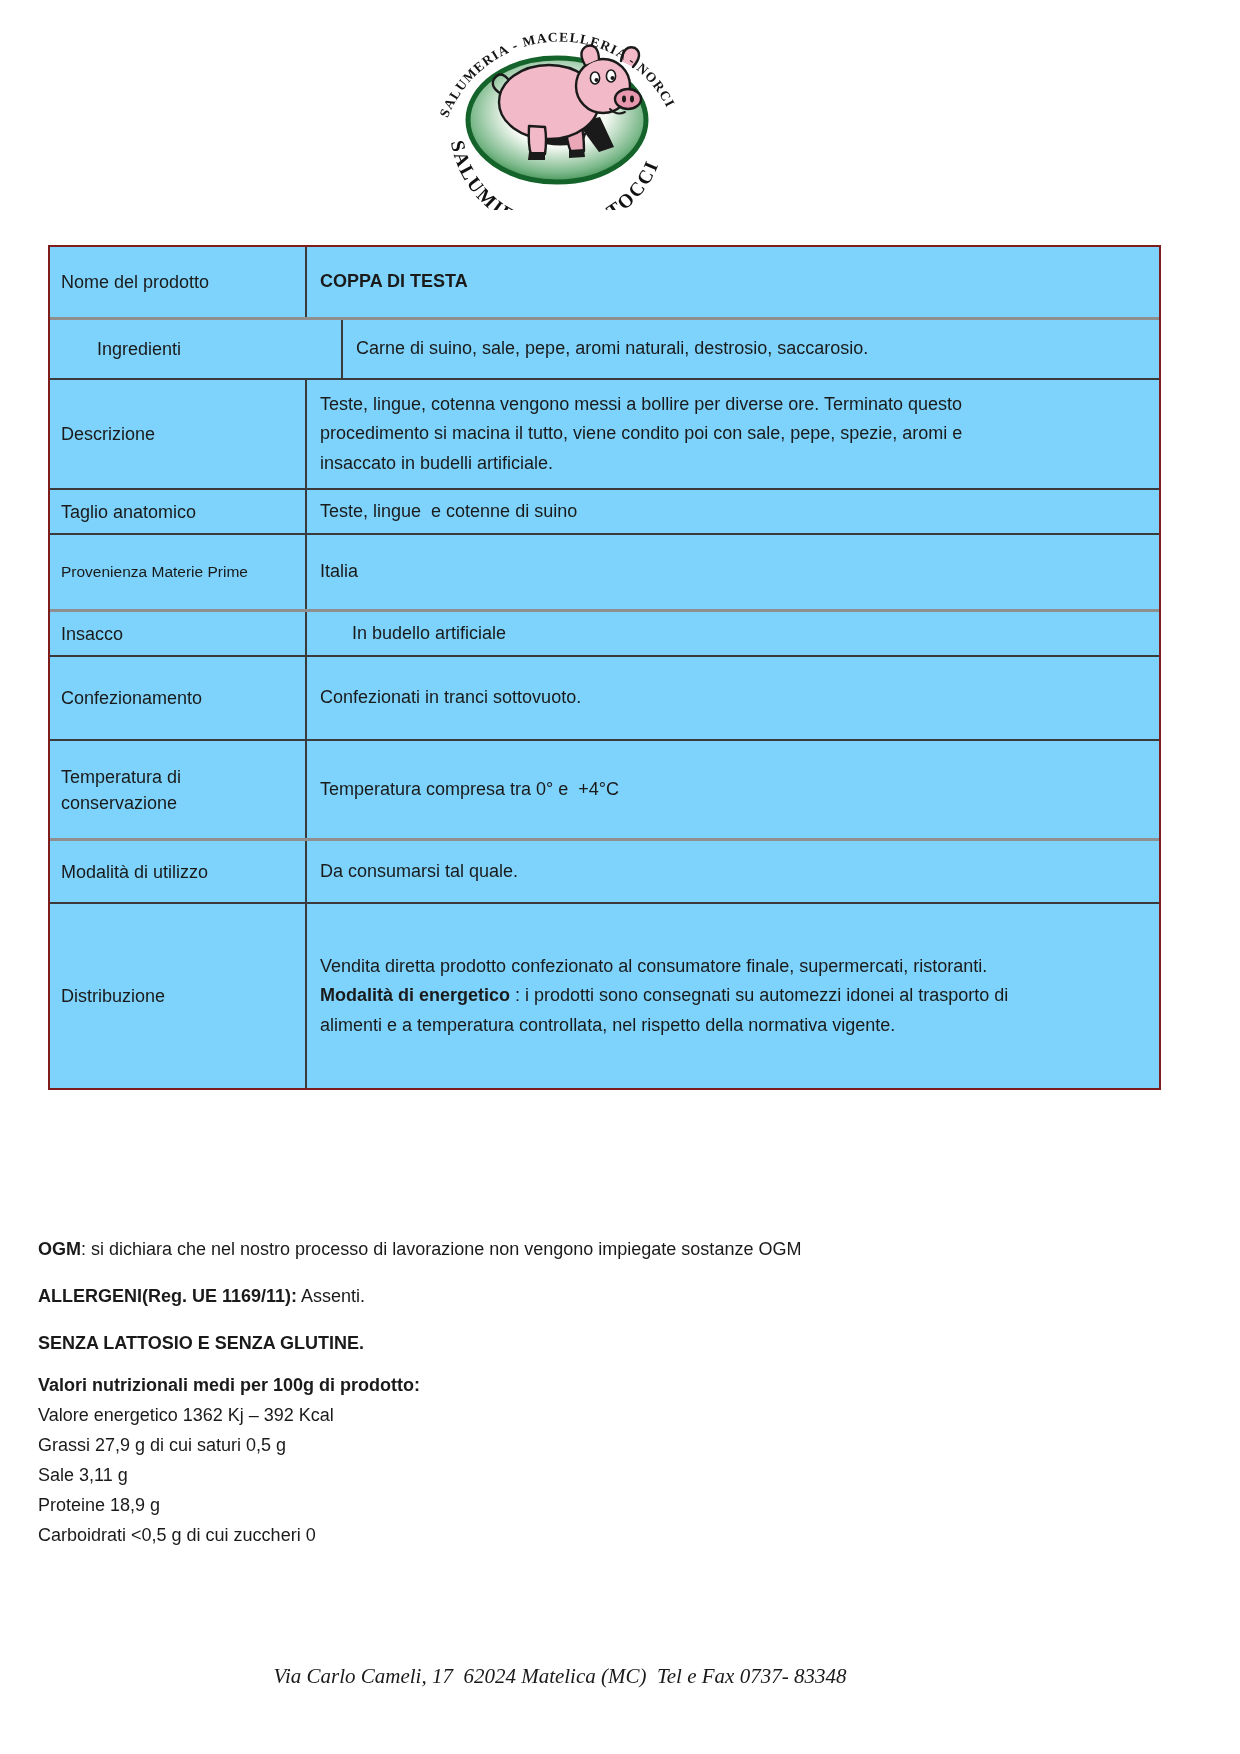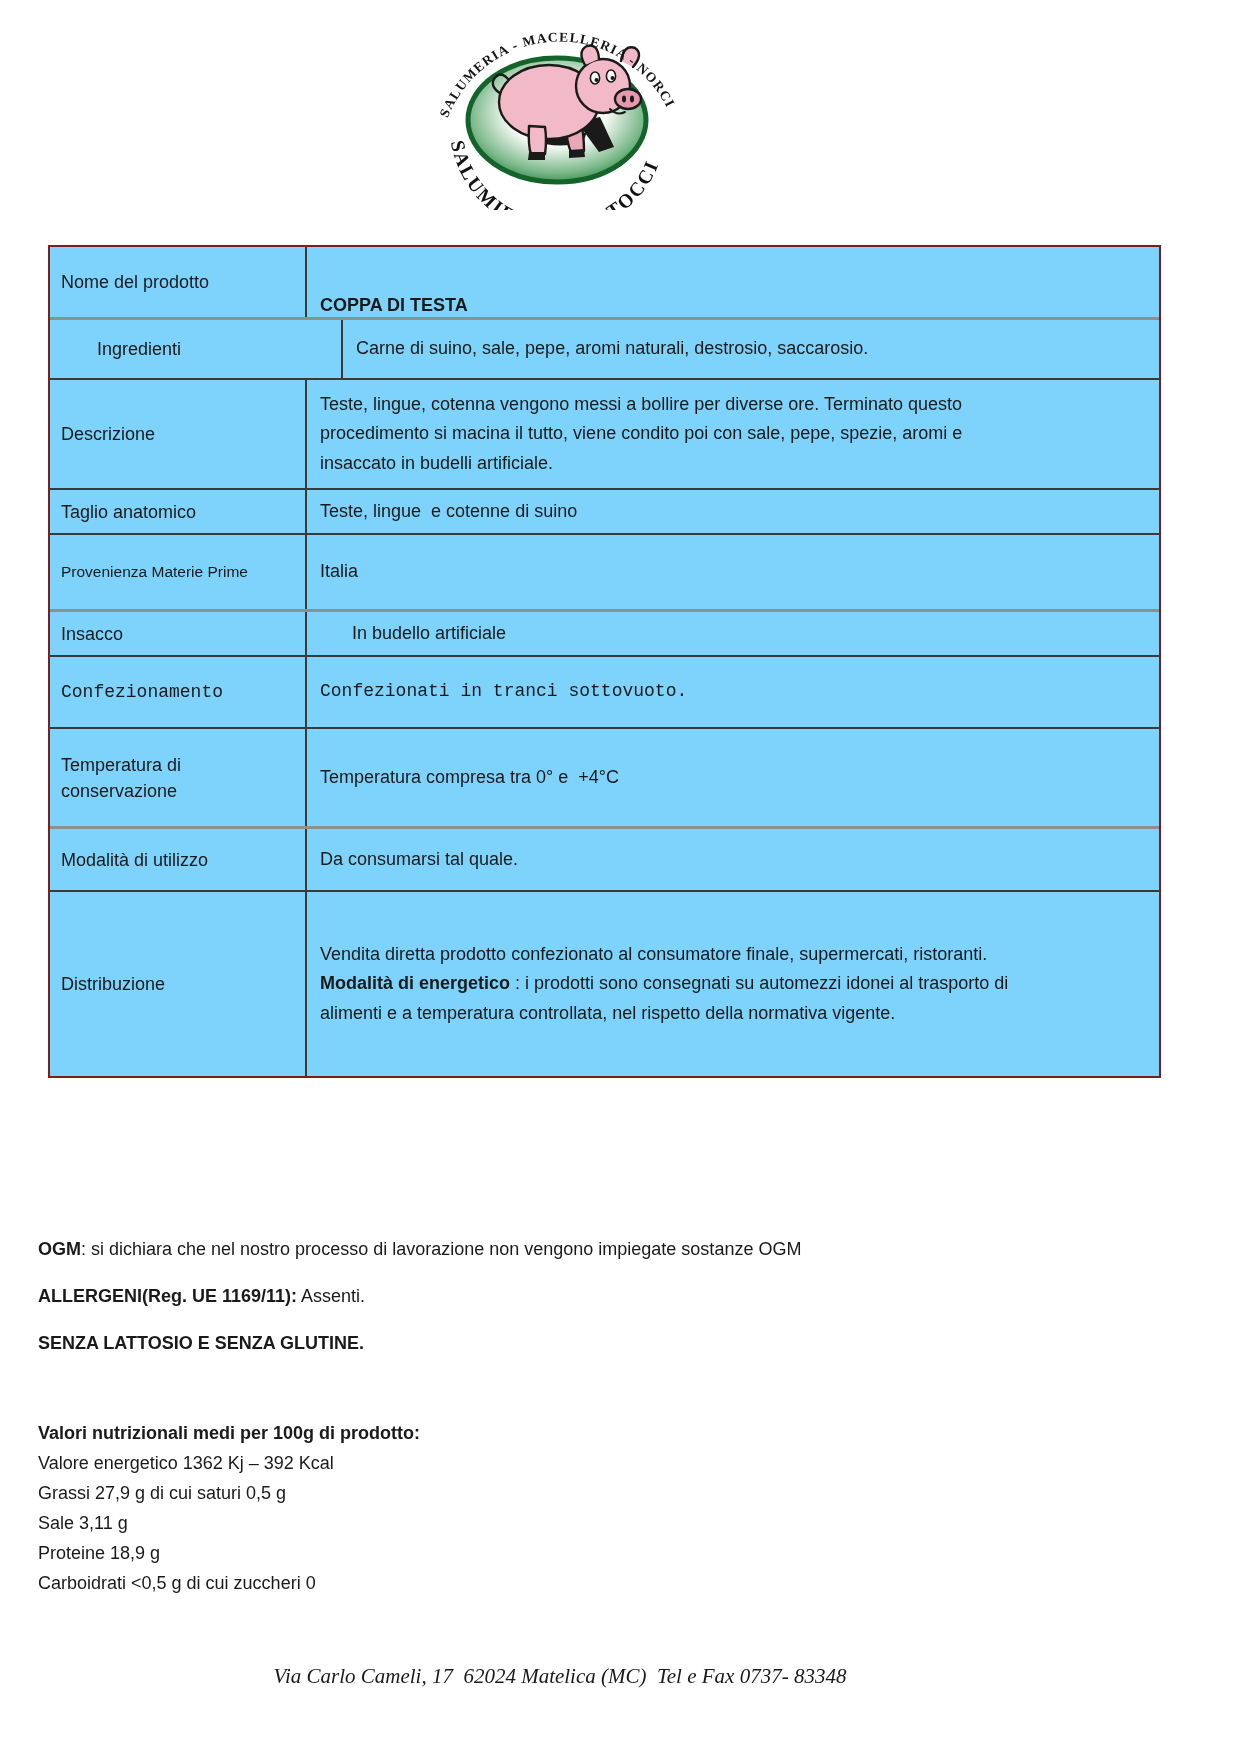--- a/index.html
+++ b/index.html
@@ -34,21 +34,21 @@
     padding:6px 8px 6px 11px;
     font-size:18px;line-height:26px;
   }
   .tlabel.small{font-size:15.5px;}
   .tvalue{
     flex:1;display:flex;align-items:center;
     padding:6px 10px 6px 13px;box-sizing:border-box;
     font-size:18px;line-height:29.5px;
   }
   .tvalue .vtext{max-width:692px;white-space:pre-wrap;}
-  .bold{font-weight:bold;margin-top:48px;}
+  .bold{font-weight:bold;}
 
   
   .notes{position:absolute;left:38px;top:1236px;font-size:18px;line-height:26px;}
   .notes p{margin:0 0 21px 0;white-space:pre-wrap;}
 
   .nutrition{position:absolute;left:38px;top:1370px;font-size:18px;line-height:30px;}
   .nutrition div{white-space:pre-wrap;}
 
   
   .footer{
@@ -161,21 +161,21 @@
     </div>
 
     <div class="trow" style="height:45px;gap:32px;">
       <div class="tlabel">Insacco</div>
       <div class="tvalue">
           <span class="vtext">In budello artificiale</span>
         </div>
     </div>
 
 
-    <div class="trow" style="height:72px;font-family:Liberation Mono, monospace;">
+    <div class="trow" style="height:84px;">
       <div class="tlabel">Confezionamento</div>
       <div class="tvalue">
           <span class="vtext">Confezionati in tranci sottovuoto.</span>
         </div>
     </div>
 
     <div class="trow thick" style="height:100px;">
       <div class="tlabel" style="max-width:200px;">Temperatura di conservazione</div>
       <div class="tvalue">
           <span class="vtext">Temperatura compresa tra 0° e  +4°C</span>

